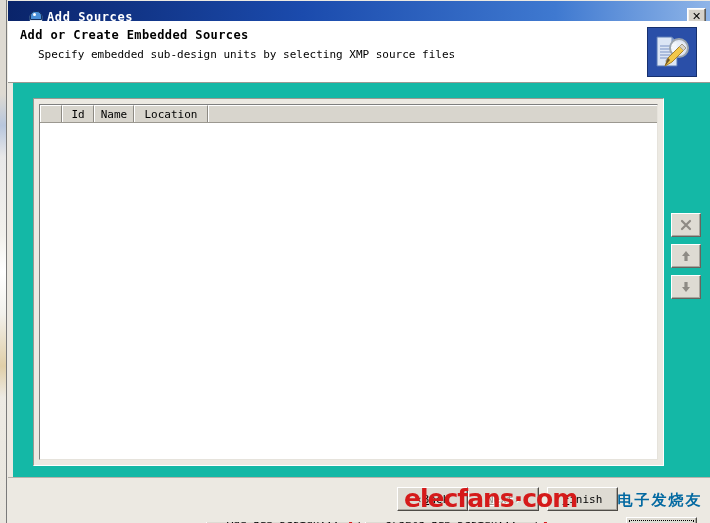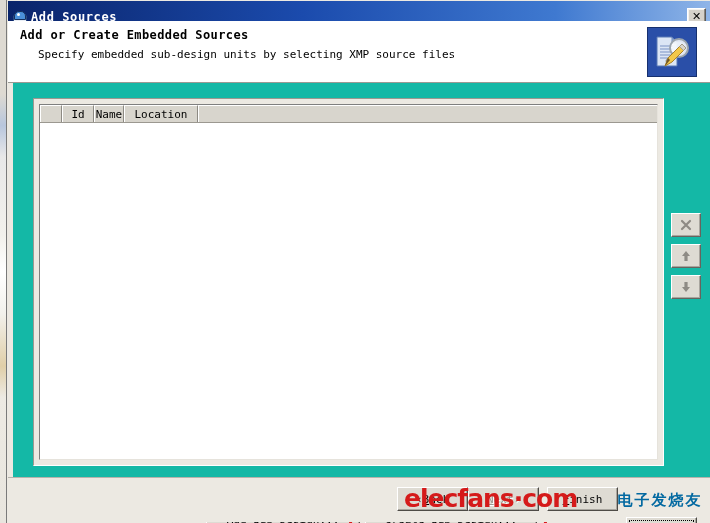--- a/index.html
+++ b/index.html
@@ -39,20 +39,21 @@
 
   
   #titlebar {
     position: absolute;
     left: 1px; top: 1px;
     width: 702px; height: 31px;
     background: linear-gradient(to right, #0a246a 0%, #1b4bad 42%, #3f79d0 78%, #8fb5e8 100%);
     display: flex;
     align-items: center;
     box-sizing: border-box;
+    padding-left: 16px;
   }
   #title-icon {
     width: 16px; height: 16px;
     margin-left: 3px; margin-right: 4px;
     position: relative;
     flex: none;
   }
   #title-icon .tc-body {
     position:absolute; left:2px; top:3px; width:12px; height:11px;
     background:#e8eef6;
@@ -358,21 +359,21 @@
     </div>
   </div>
 
   <div id="content">
 
     <div id="table-panel">
       <div id="table-wrap">
         <div id="table-head">
           <div class="th" style="width:22px"></div>
           <div class="th" style="width:32px">Id</div>
-          <div class="th" style="width:30px">Name</div>
+          <div class="th" style="width:40px">Name</div>
           <div class="th" style="width:74px">Location</div>
           <div class="th filler"></div>
         </div>
         <div id="table-body"></div>
       </div>
     </div>
 
     <div id="side-tools">
       <div class="tool-btn">
         <svg width="14" height="14" viewBox="0 0 14 14">

